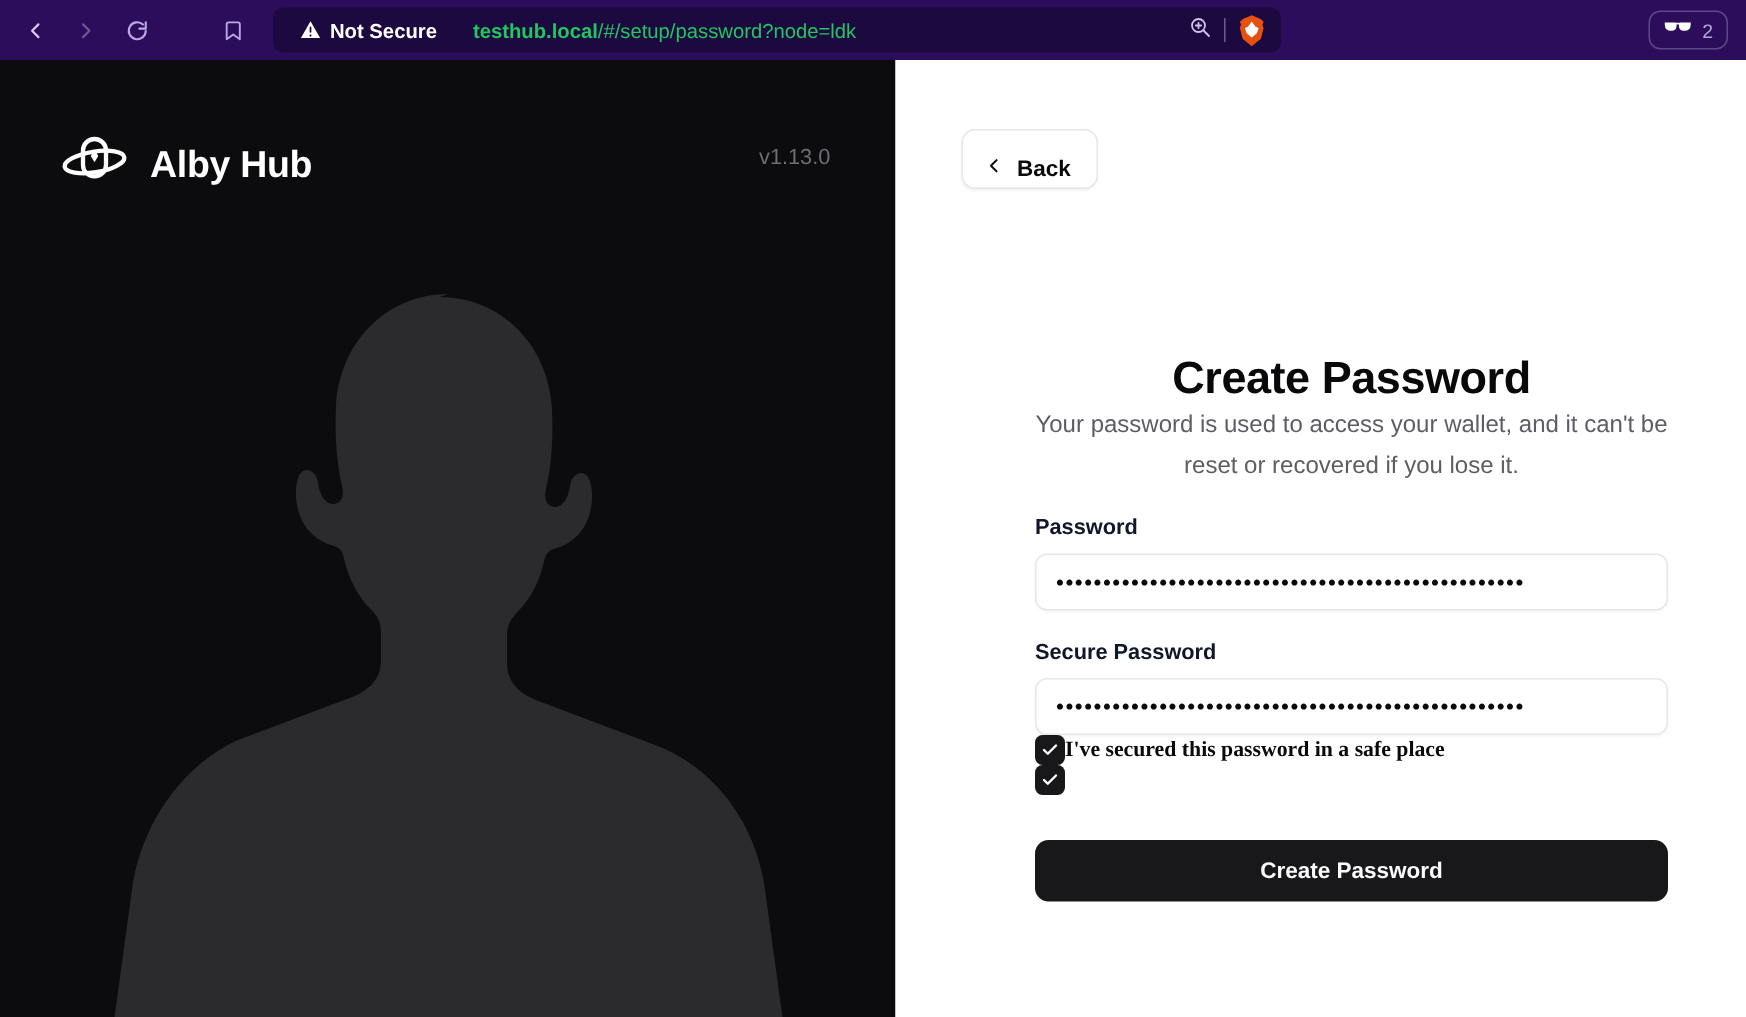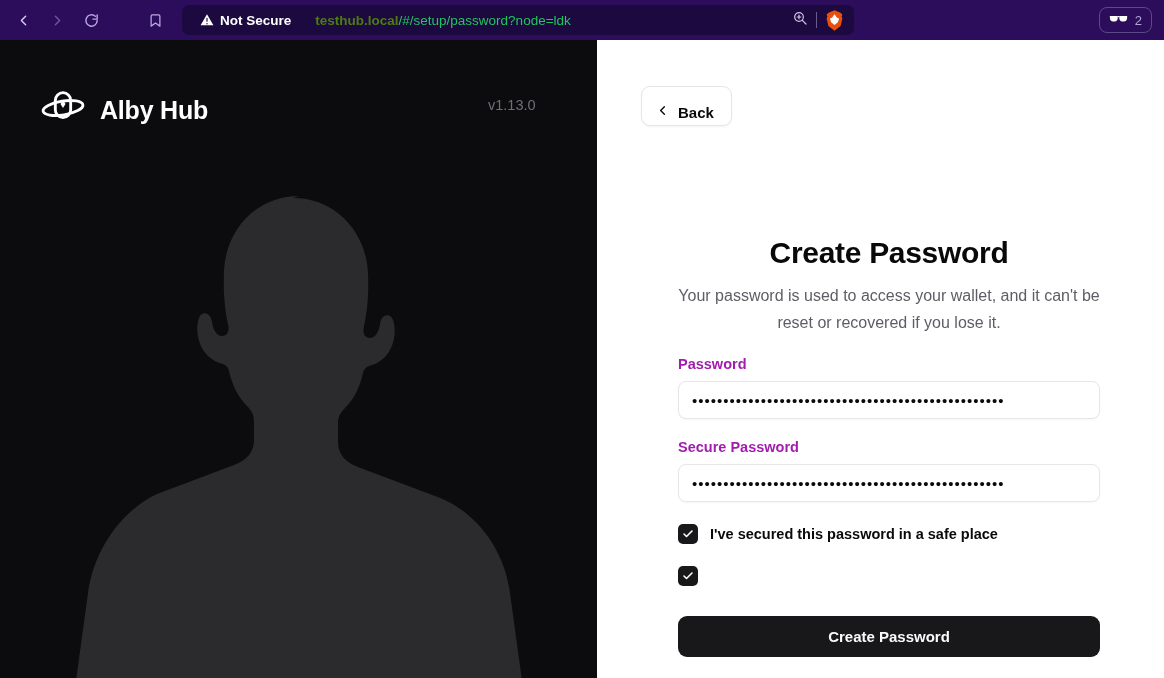--- a/index.html
+++ b/index.html
@@ -46,21 +46,21 @@
     display: flex; align-items: center; gap: 6px;
     color: #ffffff; font-size: 13.5px; font-weight: bold;
     margin-left: 8px;
   }
   .url-text {
     margin-left: 24px;
     font-size: 13.5px;
     white-space: nowrap;
     overflow: hidden;
   }
-  .url-host { color: #4d7c0f; font-weight: bold; }
+  .url-host { color: #22c55e; font-weight: bold; }
   .url-path { color: #22c55e; }
   .urlbar-right {
     margin-left: auto;
     display: flex; align-items: center; gap: 8px;
   }
   .divider-v { width: 1px; height: 16px; background: #6c5b91; }
   .brave-lion {
     width: 19px; height: 21px;
     display: flex; align-items: center; justify-content: center;
   }
@@ -94,21 +94,21 @@
     position: absolute; top: 45px; left: 40px;
     display: flex; align-items: center; gap: 14px;
   }
   .brand-name {
     color: #ffffff;
     font-size: 25px;
     font-weight: bold;
     letter-spacing: -0.2px;
   }
   .version {
-    position: absolute; top: 57px; left: 488px;
+    position: absolute; top: 57px; left: 506px;
     color: #6e6e76;
     font-size: 14.5px;
   }
   .silhouette {
     position: absolute;
     left: 50%;
     transform: translateX(-50%);
     bottom: -10px;
     width: 470px;
     height: 500px;
@@ -130,62 +130,62 @@
     background: #ffffff;
     color: #0a0a0a;
     font-size: 15px;
     font-weight: bold;
     box-shadow: 0 1px 2px rgba(0,0,0,0.05);
     cursor: pointer;
   }
   .form-wrap {
     position: absolute;
     top: 196px;
-    left: 81px;
+    left: 93px;
     width: 422px;
   }
   .title {
     text-align: center;
     font-size: 30px;
     font-weight: bold;
     color: #09090b;
     letter-spacing: -0.3px;
   }
   .subtitle {
-    margin-top: 12px;
+    margin-top: 0;
     text-align: center;
     font-size: 16px;
     line-height: 1.7;
     color: #5d5d66;
   }
   .field { margin-top: 20px; }
   .field-label {
     font-size: 14.5px;
     font-weight: bold;
-    color: #a21caf;
+    color: #0f172a;
     margin-bottom: 9px;
     display: block;
   }
   .text-input {
     width: 422px;
     height: 38px;
     border: 1px solid #e7e7ea;
     border-radius: 8px;
     background: #ffffff;
     padding: 0 13px;
     font-size: 15px;
     color: #0a0a0a;
     letter-spacing: 1px;
     outline: none;
     box-shadow: 0 1px 2px rgba(0,0,0,0.04);
   }
   .check-row {
-    display: flex; align-items: center; gap: 12px;
-    margin-top: 22px;
+    display: flex; align-items: center; 
     cursor: pointer;
+    font-family: Liberation Serif, serif;
   }
   .checkbox {
     width: 20px; height: 20px;
     border-radius: 5px;
     background: #18181b;
     display: flex; align-items: center; justify-content: center;
     flex: 0 0 auto;
   }
   .check-label {
     font-size: 14.5px;

